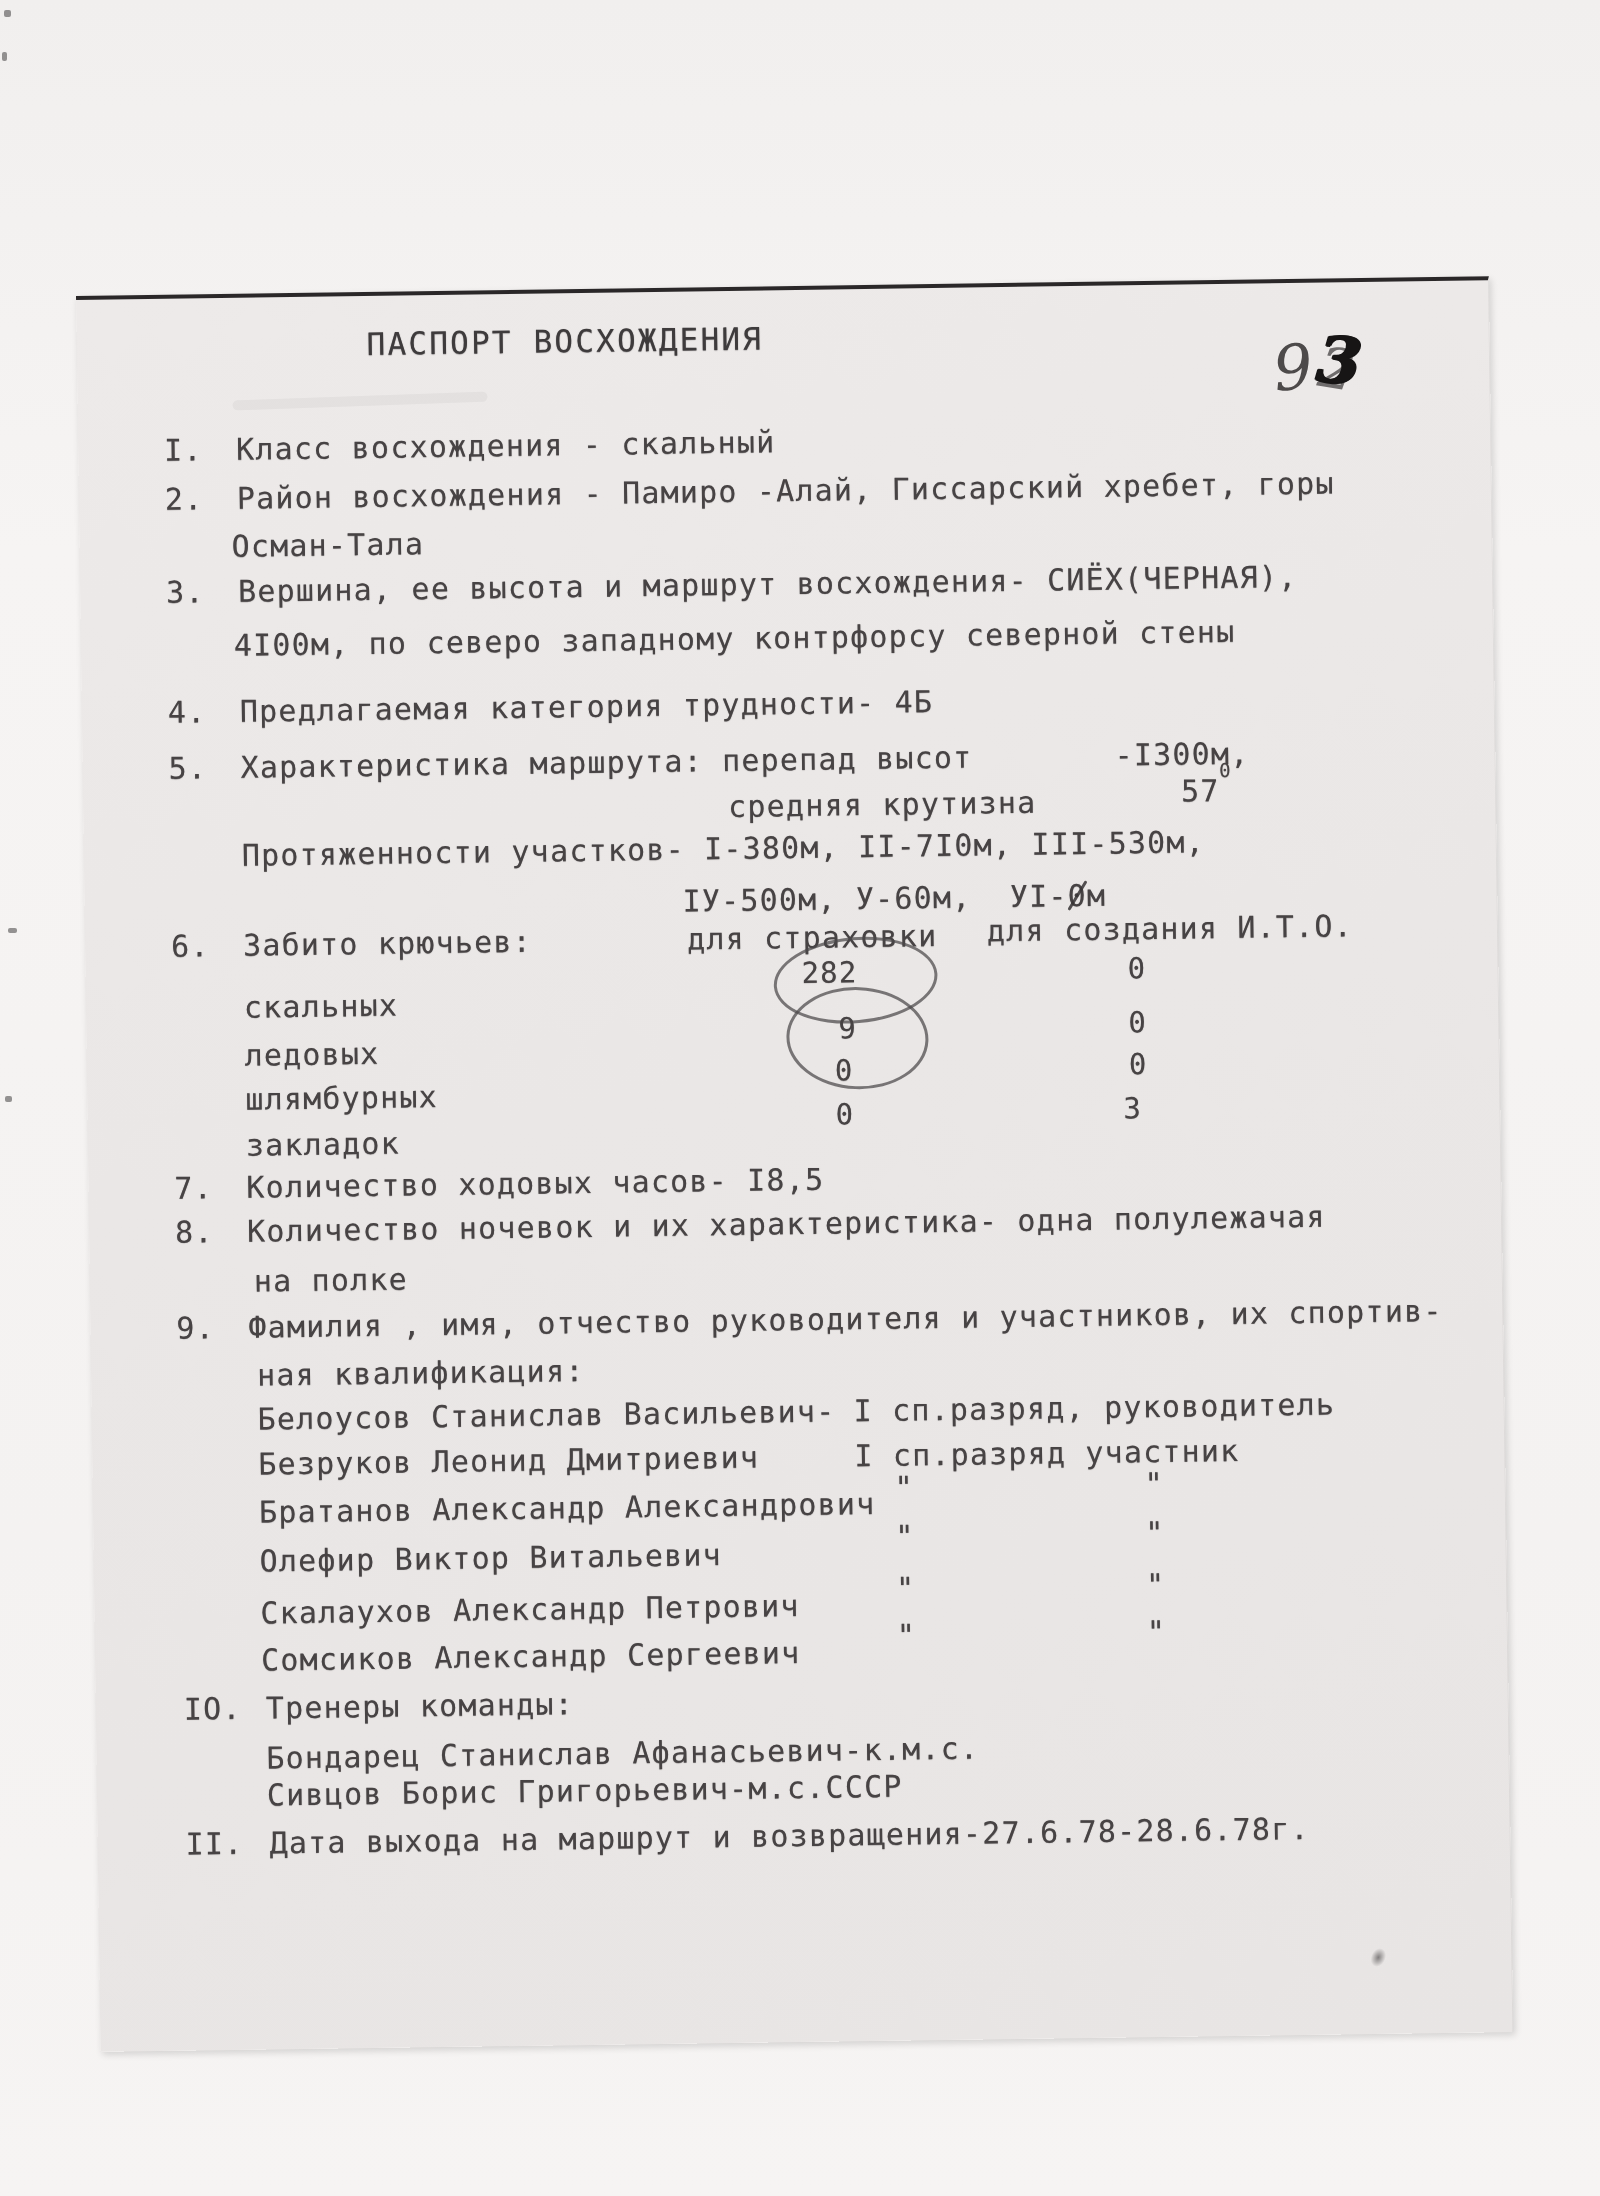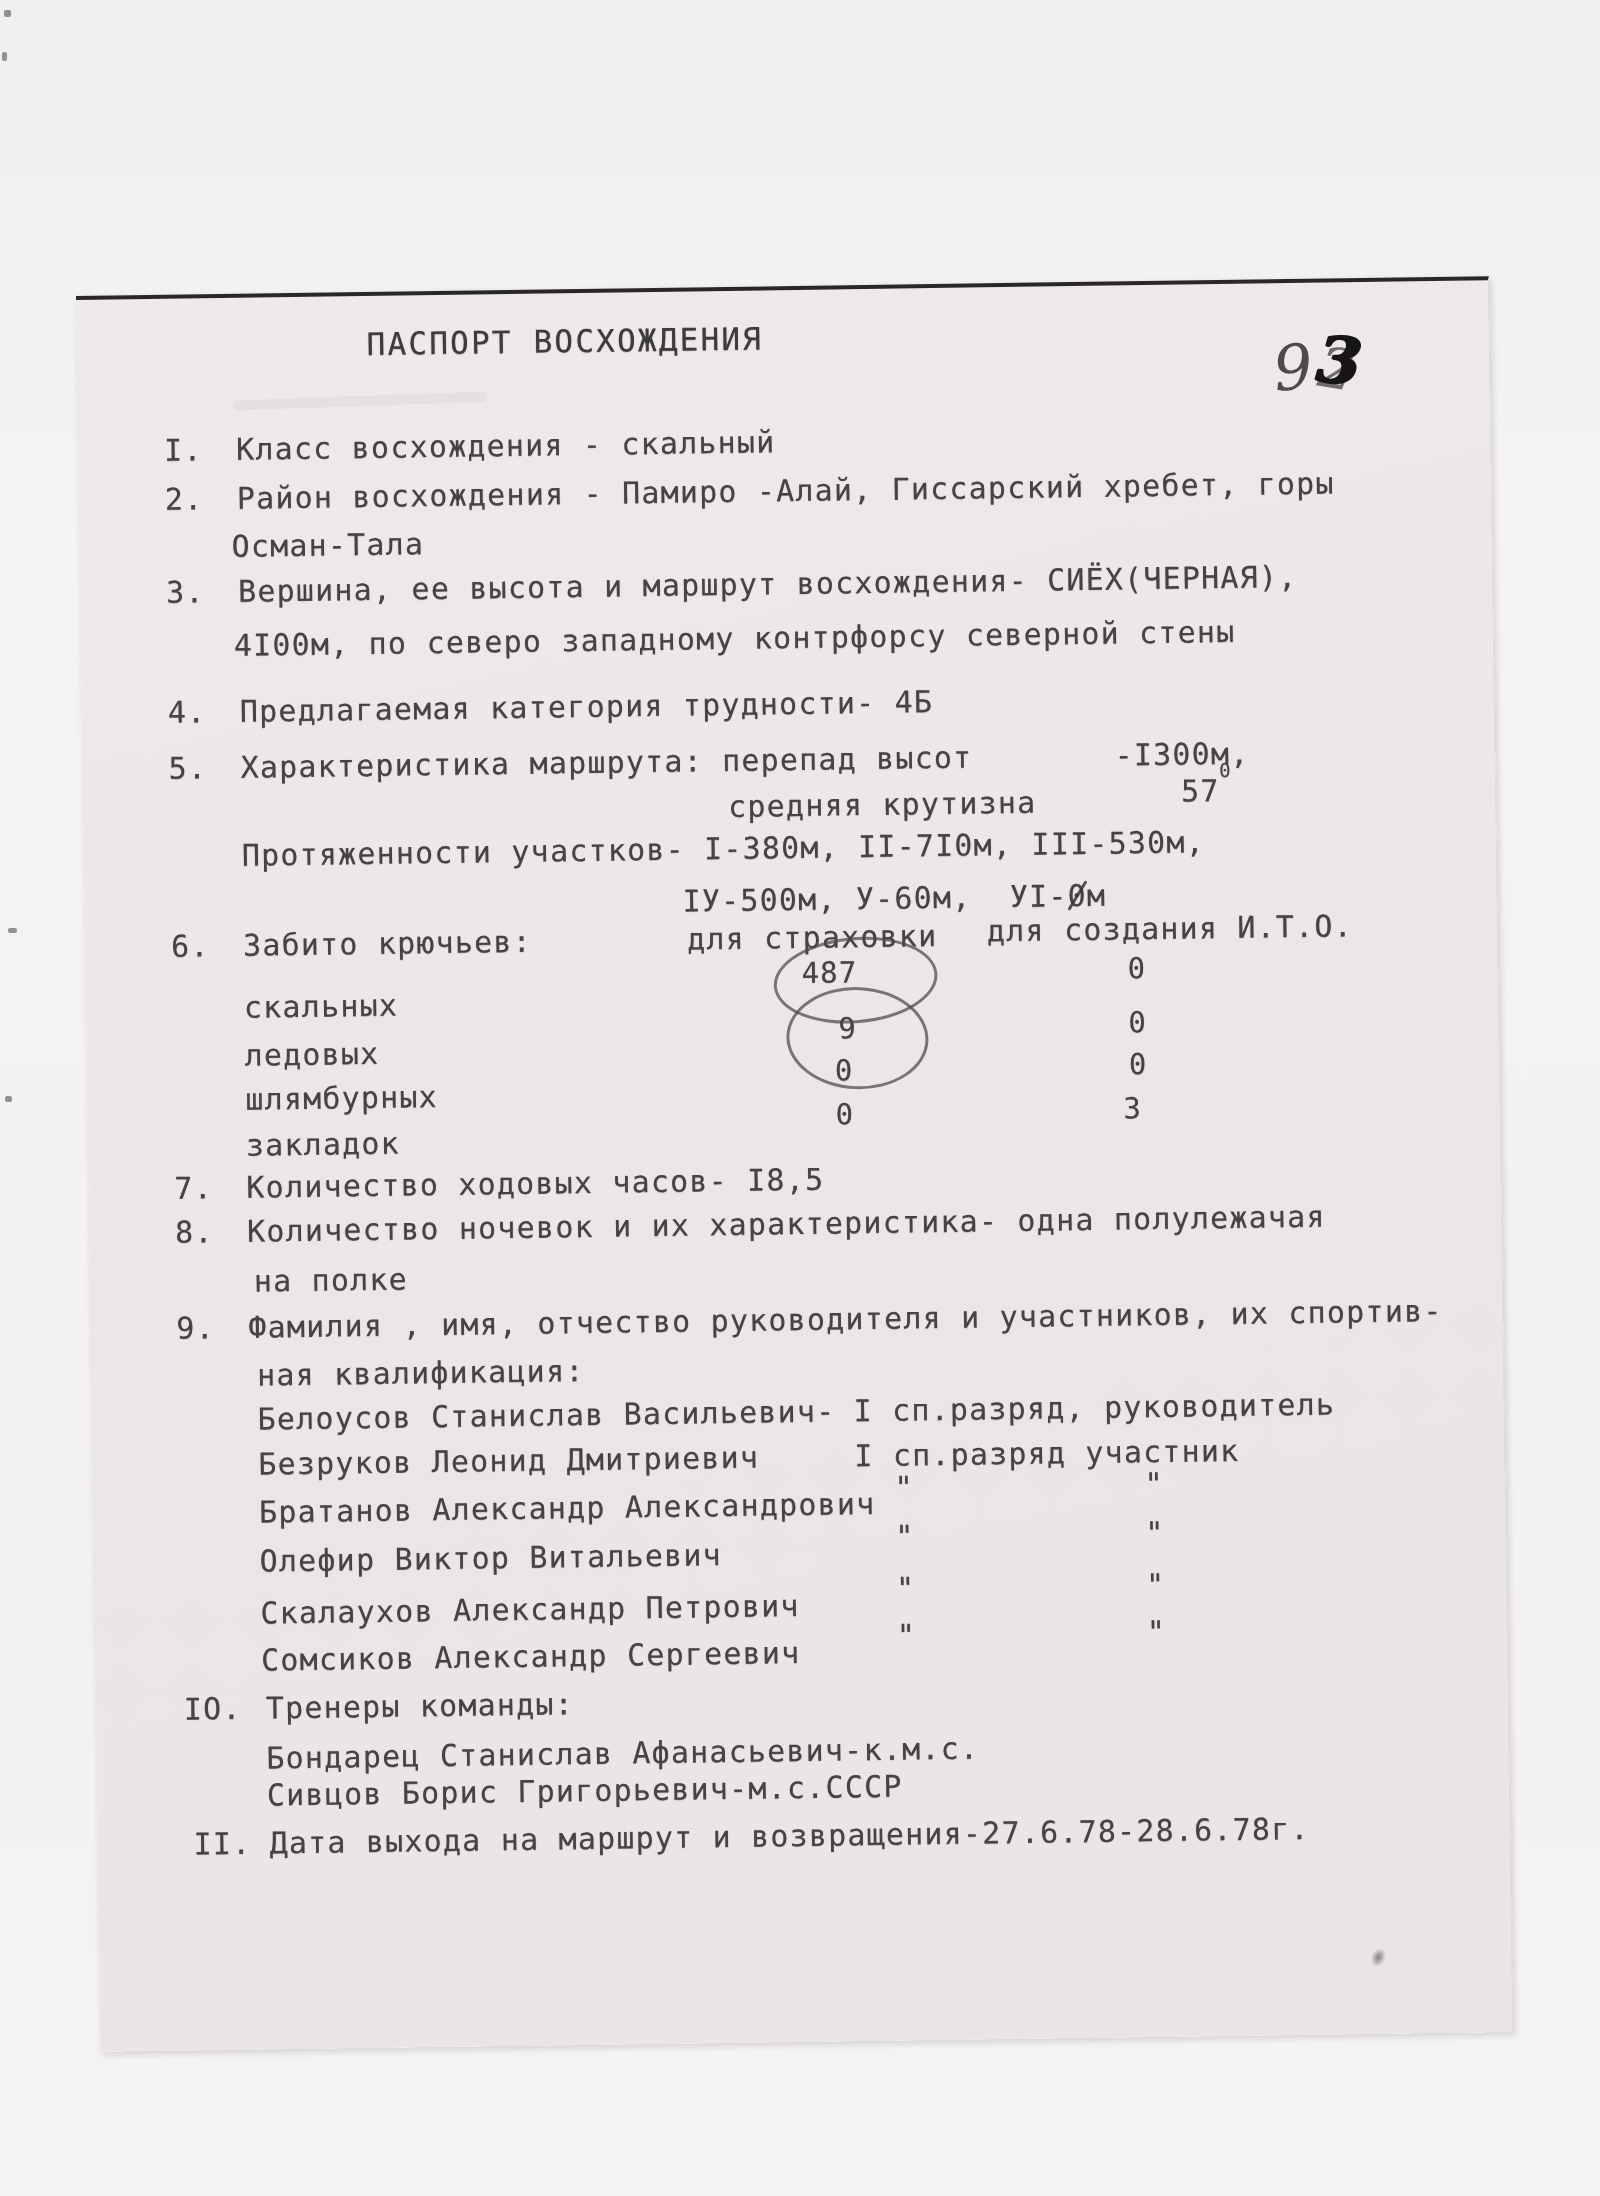--- a/index.html
+++ b/index.html
@@ -119,21 +119,21 @@
     <span class="t" style="left:158px">Забито крючьев:</span>
     <span class="t" style="left:602px">для страховки</span>
     <span class="t" style="left:902px;top:-4px">для создания И.Т.О.</span>
   </div>
 
   <div class="circle" style="left:688px;top:648px;width:158px;height:80px;transform:rotate(-4deg)"></div>
   <div class="circle" style="left:700px;top:698px;width:136px;height:96px;transform:rotate(3deg)"></div>
 
   <div class="row" style="top:692px">
     <span class="t" style="left:158px">скальных</span>
-    <span class="val" style="left:716px;top:-26px">487</span>
+    <span class="val" style="left:716px;top:-26px">282</span>
     <span class="val" style="left:1042px;top:-26px">0</span>
   </div>
   <div class="row" style="top:740px">
     <span class="t" style="left:158px">ледовых</span>
     <span class="val" style="left:752px;top:-18px">9</span>
     <span class="val" style="left:1042px;top:-20px">0</span>
   </div>
   <div class="row" style="top:784px">
     <span class="t" style="left:158px">шлямбурных</span>
     <span class="val" style="left:748px;top:-20px">0</span>
@@ -200,19 +200,19 @@
     <span class="t" style="left:170px">Тренеры команды:</span>
   </div>
   <div class="row" style="top:1443px">
     <span class="t" style="left:170px">Бондарец Станислав Афанасьевич-к.м.с.</span>
   </div>
   <div class="row" style="top:1480px">
     <span class="t" style="left:170px">Сивцов Борис Григорьевич-м.с.СССР</span>
   </div>
 
   <div class="row" style="top:1528px">
-    <span class="num" style="left:96px">II.</span>
+    <span class="num" style="left:88px">II.</span>
     <span class="t" style="left:172px">Дата выхода на маршрут и возвращения-27.6.78-28.6.78г.</span>
   </div>
 
   <div class="smudge"></div>
 
 </div>
 
 </body></html>

